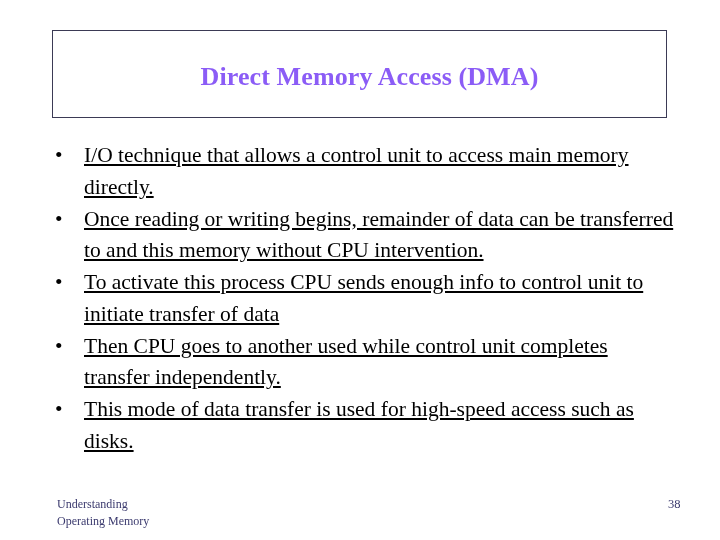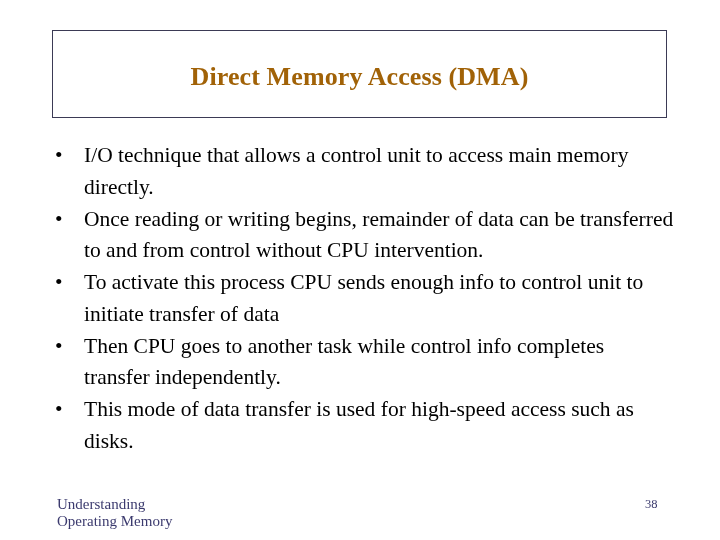--- a/index.html
+++ b/index.html
@@ -31,32 +31,32 @@
     left: 52px;
     top: 30px;
     width: 615px;
     height: 88px;
     border: 1.5px solid #3b3a55;
     box-sizing: border-box;
     background: #ffffff;
   }
   #title-text {
     position: absolute;
-    left: 0;
+    left: 10px;
     top: 0;
     width: 100%;
     height: 100%;
     display: flex;
     align-items: center;
     justify-content: center;
     padding-top: 6px;
     box-sizing: border-box;
     font-size: 26px;
     font-weight: bold;
-    color: #a16207;
+    color: #8b5cf6;
     letter-spacing: 0.1px;
     white-space: nowrap;
   }
 
   
   #body-list {
     position: absolute;
     left: 50px;
     top: 140px;
     width: 625px;
@@ -75,39 +75,40 @@
   .bullet-marker {
     position: absolute;
     left: 5px;
     top: 0;
     font-size: 21.5px;
     line-height: 31.5px;
     color: #000000;
   }
   .bullet-text {
     display: block;
+    text-decoration: underline;
   }
 
   
   #footer-book {
     position: absolute;
     left: 57px;
     top: 496px;
-    font-size: 15px;
+    font-size: 12px;
     line-height: 16.5px;
     color: #3b3a6e;
     font-family: "Liberation Serif", "DejaVu Serif", serif;
   }
   #footer-book span {
     display: block;
     white-space: nowrap;
   }
   #page-number {
     position: absolute;
-    left: 645px;
+    left: 668px;
     top: 496px;
     font-size: 12.5px;
     line-height: 16.5px;
     color: #3b3a6e;
   }
 </style>
 </head>
 <body>
 
 <div id="slide">
@@ -116,29 +117,29 @@
     <div id="title-text">Direct Memory Access (DMA)</div>
   </div>
 
   <ul id="body-list">
     <li class="bullet-item">
       <span class="bullet-marker">•</span>
       <span class="bullet-text">I/O technique that allows a control unit to access main memory directly.</span>
     </li>
     <li class="bullet-item">
       <span class="bullet-marker">•</span>
-      <span class="bullet-text">Once reading or writing begins, remainder of data can be transferred to and from control without CPU intervention.</span>
+      <span class="bullet-text">Once reading or writing begins, remainder of data can be transferred to and this memory without CPU intervention.</span>
     </li>
     <li class="bullet-item">
       <span class="bullet-marker">•</span>
       <span class="bullet-text">To activate this process CPU sends enough info to control unit to initiate transfer of data</span>
     </li>
     <li class="bullet-item">
       <span class="bullet-marker">•</span>
-      <span class="bullet-text">Then CPU goes to another task while control info completes transfer independently.</span>
+      <span class="bullet-text">Then CPU goes to another used while control unit completes transfer independently.</span>
     </li>
     <li class="bullet-item">
       <span class="bullet-marker">•</span>
       <span class="bullet-text">This mode of data transfer is used for high-speed access such as disks.</span>
     </li>
   </ul>
 
   <div id="footer-book">
     <span>Understanding</span>
     <span>Operating Memory</span>

